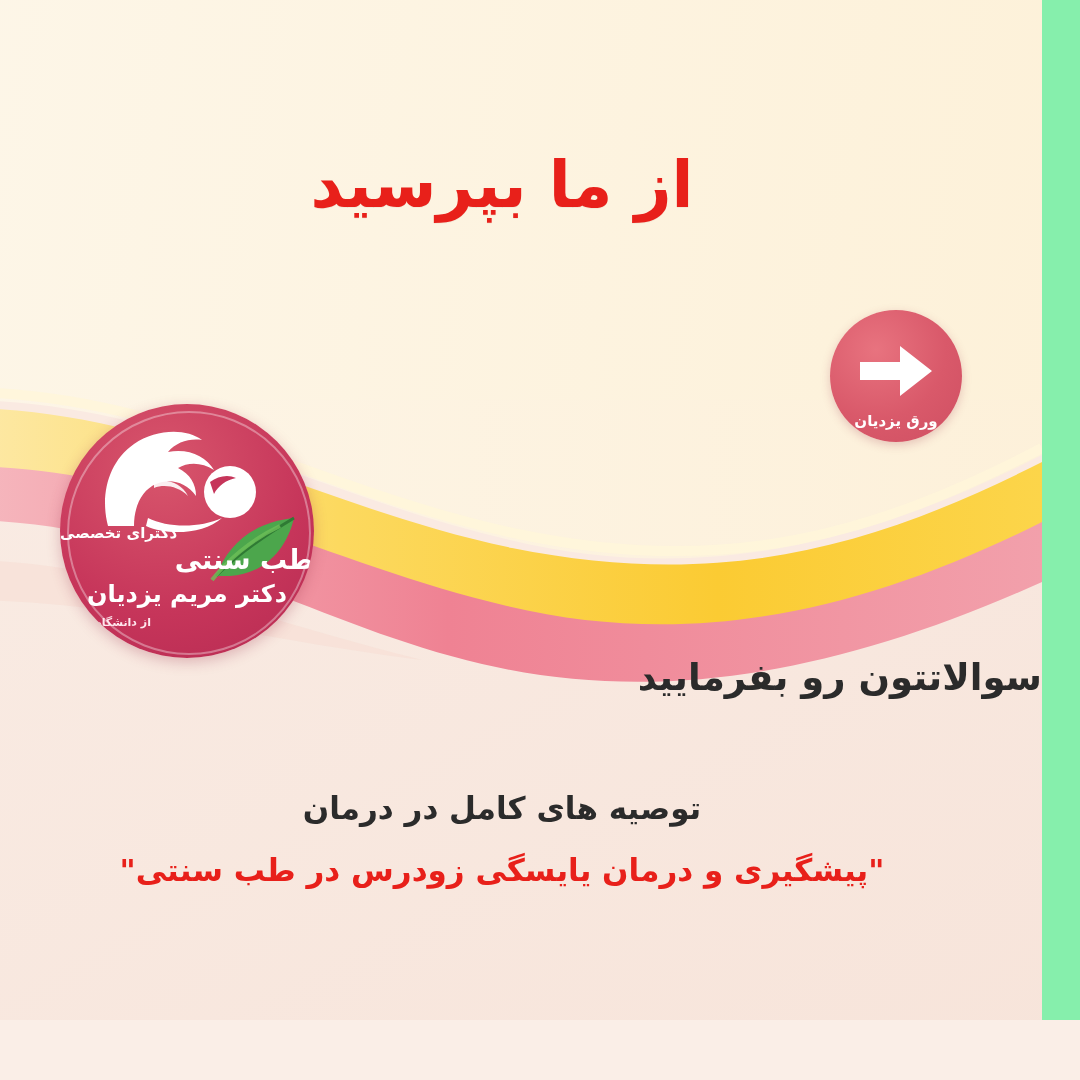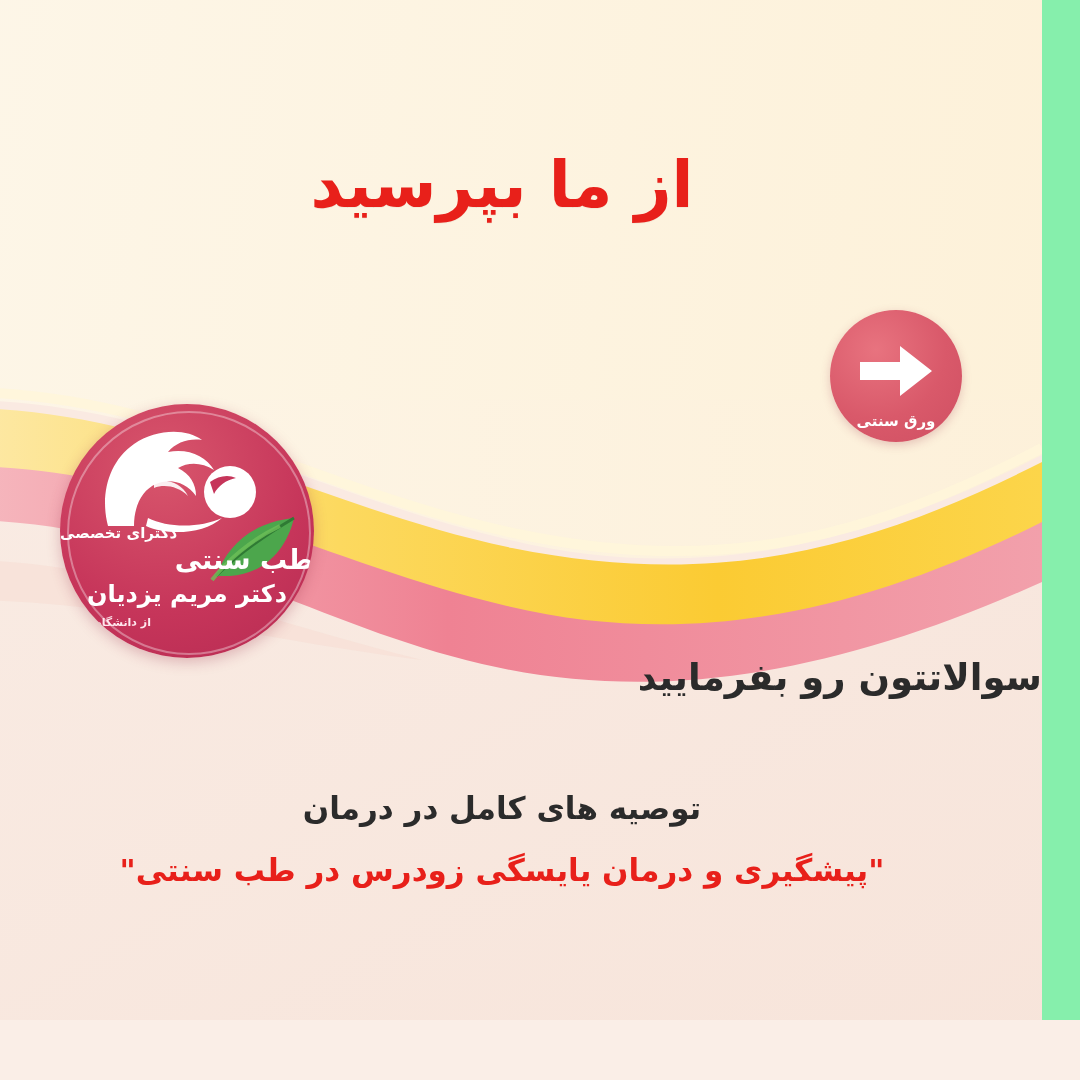--- a/index.html
+++ b/index.html
@@ -158,21 +158,21 @@
 
     <path d="M0,560 C150,560 300,620 460,660 C300,640 150,600 0,600 Z" fill="#f7dcd2" opacity="0.5"></path>
   </svg>
 
   <div class="headline">از ما بپرسید</div>
 
   <div class="arrow-badge">
     <svg width="80" height="62" viewBox="0 0 80 62">
       <path d="M4,22 L44,22 L44,6 L76,31 L44,56 L44,40 L4,40 Z" fill="#ffffff"></path>
     </svg>
-    <div class="swipe-label">ورق سنتی</div>
+    <div class="swipe-label">ورق یزدیان</div>
   </div>
 
   <div class="logo">
     <div class="inner-ring"></div>
 
     <svg class="mother" width="190" height="120" viewBox="0 0 190 120">
 
       <path d="M18,104 C10,74 18,40 44,22 C66,7 96,6 112,18 C100,16 86,20 78,30
                C98,26 116,34 124,48 C112,40 98,40 88,46 C100,52 106,62 106,74
                C96,60 80,56 66,62 C52,68 44,84 44,104 Z" fill="#ffffff"></path>

